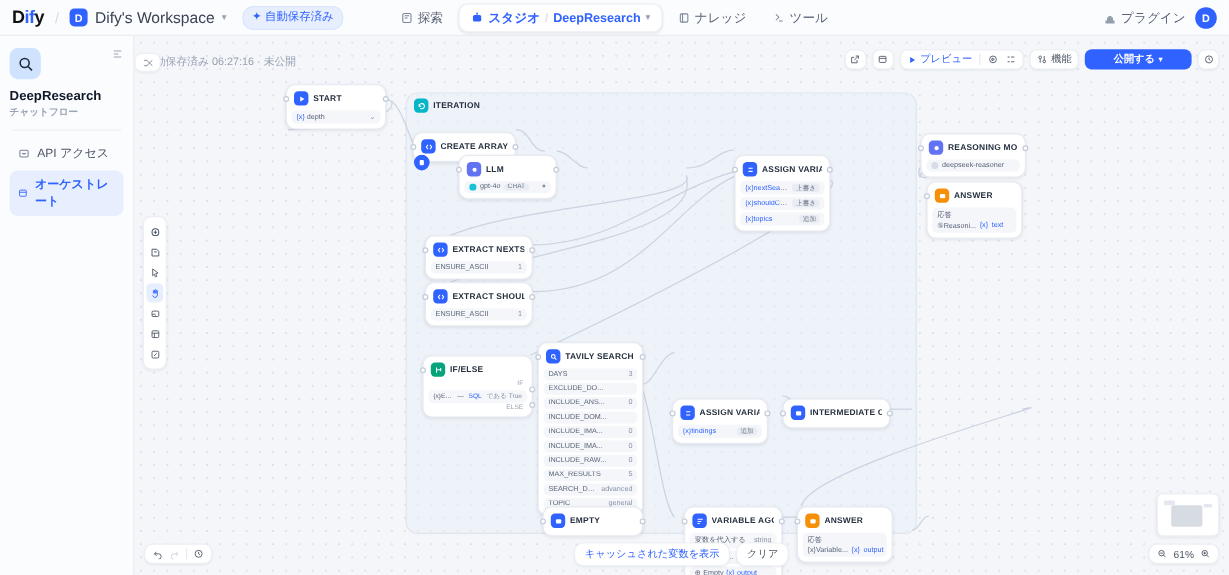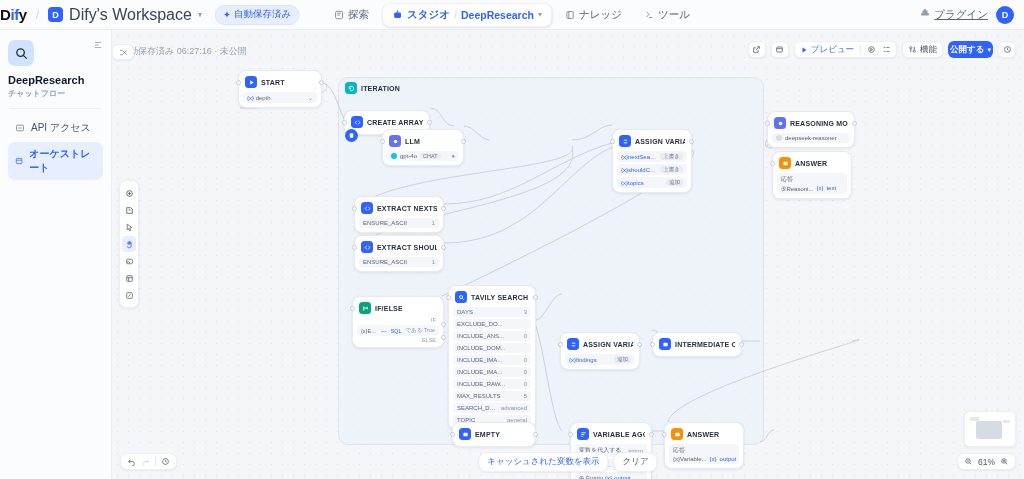--- a/index.html
+++ b/index.html
@@ -8,29 +8,29 @@
     font-family: "Liberation Sans", "DejaVu Sans", sans-serif;
     background:#f7f9fc; color:#1f2937; font-size:11px;
     -webkit-font-smoothing:antialiased;
   }
   
   .topbar {
     position:absolute; top:0; left:0; width:1024px; height:30px;
     background:#fbfcfe; border-bottom:1px solid #eaecf0;
     display:flex; align-items:center; z-index:40;
   }
-  .brand { display:flex; align-items:center; gap:6px; }
+  .brand { display:flex; align-items:center; gap:6px; padding-left:10px; }
   .logo { font-size:15px; font-weight:bold; letter-spacing:-.4px; color:#111; }
   .logo i { color:#2f62ff; font-style:normal; }
   .slash { color:#d5d9e2; margin:0 3px; font-size:12px; }
   .ws-avatar {
     width:15px;height:15px;border-radius:4px;background:#2f62ff;color:#fff;
     font-size:9px;font-weight:bold;display:flex;align-items:center;justify-content:center;
   }
-  .ws-name { font-size:16px; color:#3b4354; }
+  .ws-name { font-size:13px; color:#3b4354; }
   .caret { font-size:8px; color:#98a2b3; }
   .upgrade {
     margin-left:7px; background:#e7eefe; color:#2f62ff; font-size:9.5px;
     padding:2.5px 7px; border-radius:9px; display:flex; align-items:center; gap:3px;
     border:1px solid #dbe6fd;
   }
   .nav {
     position:absolute; left:50%; transform:translateX(-50%);
     display:flex; align-items:center; gap:4px;
   }
@@ -38,21 +38,21 @@
     display:flex;align-items:center;gap:4px;padding:4px 9px;border-radius:8px;
     font-size:10.5px;color:#5b6478;text-align:right;
   }
   .nav-item.active {
     background:#fff;box-shadow:0 1px 2px rgba(16,24,40,.09);border:1px solid #eef0f4;
     color:#2f62ff;font-weight:bold;
   }
   .nav-sub { color:#2f62ff; font-weight:bold; font-size:10.5px; }
   .nav-div { color:#dfe3ea; }
   .topright { margin-left:auto; display:flex; align-items:center; gap:8px; padding-right:10px; }
-  .plugin { display:flex;align-items:flex-start;gap:4px;font-size:10.5px;color:#5b6478;text-decoration:underline; }
+  .plugin { display:flex;align-items:flex-end;gap:4px;font-size:10.5px;color:#5b6478; }
   .user-avatar {
     width:18px;height:18px;border-radius:50%;background:#2f62ff;color:#fff;
     font-size:9px;font-weight:bold;display:flex;align-items:center;justify-content:center;
   }
   
   .sidebar {
     position:absolute; top:30px; left:0; width:112px; height:449px;
     background:#fbfcfe; border-right:1px solid #eaecf0; padding:10px 8px; z-index:30;
   }
   .app-head { display:flex; align-items:flex-start; justify-content:space-between; }
@@ -137,21 +137,21 @@
   .tbtn {
     height:17px; background:#fff;border:1px solid #eceff3;border-radius:6px;
     display:flex;align-items:center;justify-content:center;gap:3px;padding:0 5px;
     box-shadow:0 1px 2px rgba(16,24,40,.06); font-size:8.5px;color:#4b5565;
   }
   .tbtn.group { gap:6px; }
   .tbtn .prev { color:#2f62ff; display:flex;align-items:center;gap:3px; }
   .tsep { width:1px;height:9px;background:#e6e9ef; }
   .publish {
     height:17px;background:#2f62ff;color:#fff;border-radius:6px;display:flex;align-items:center;
-    gap:3px;padding:0 2px;font-size:8.5px;font-weight:bold;
+    gap:3px;padding:0 24px;font-size:8.5px;font-weight:bold;
   }
   
   .undobar {
     position:absolute; left:8px; bottom:9px; height:17px; background:#fff;
     border:1px solid #eceff3;border-radius:7px;display:flex;align-items:center;gap:5px;padding:0 6px;
     box-shadow:0 1px 2px rgba(16,24,40,.06); z-index:20;
   }
   .cachebar {
     position:absolute; left:50%; transform:translateX(-50%); bottom:7px;
     display:flex;align-items:center;gap:5px; z-index:20;

